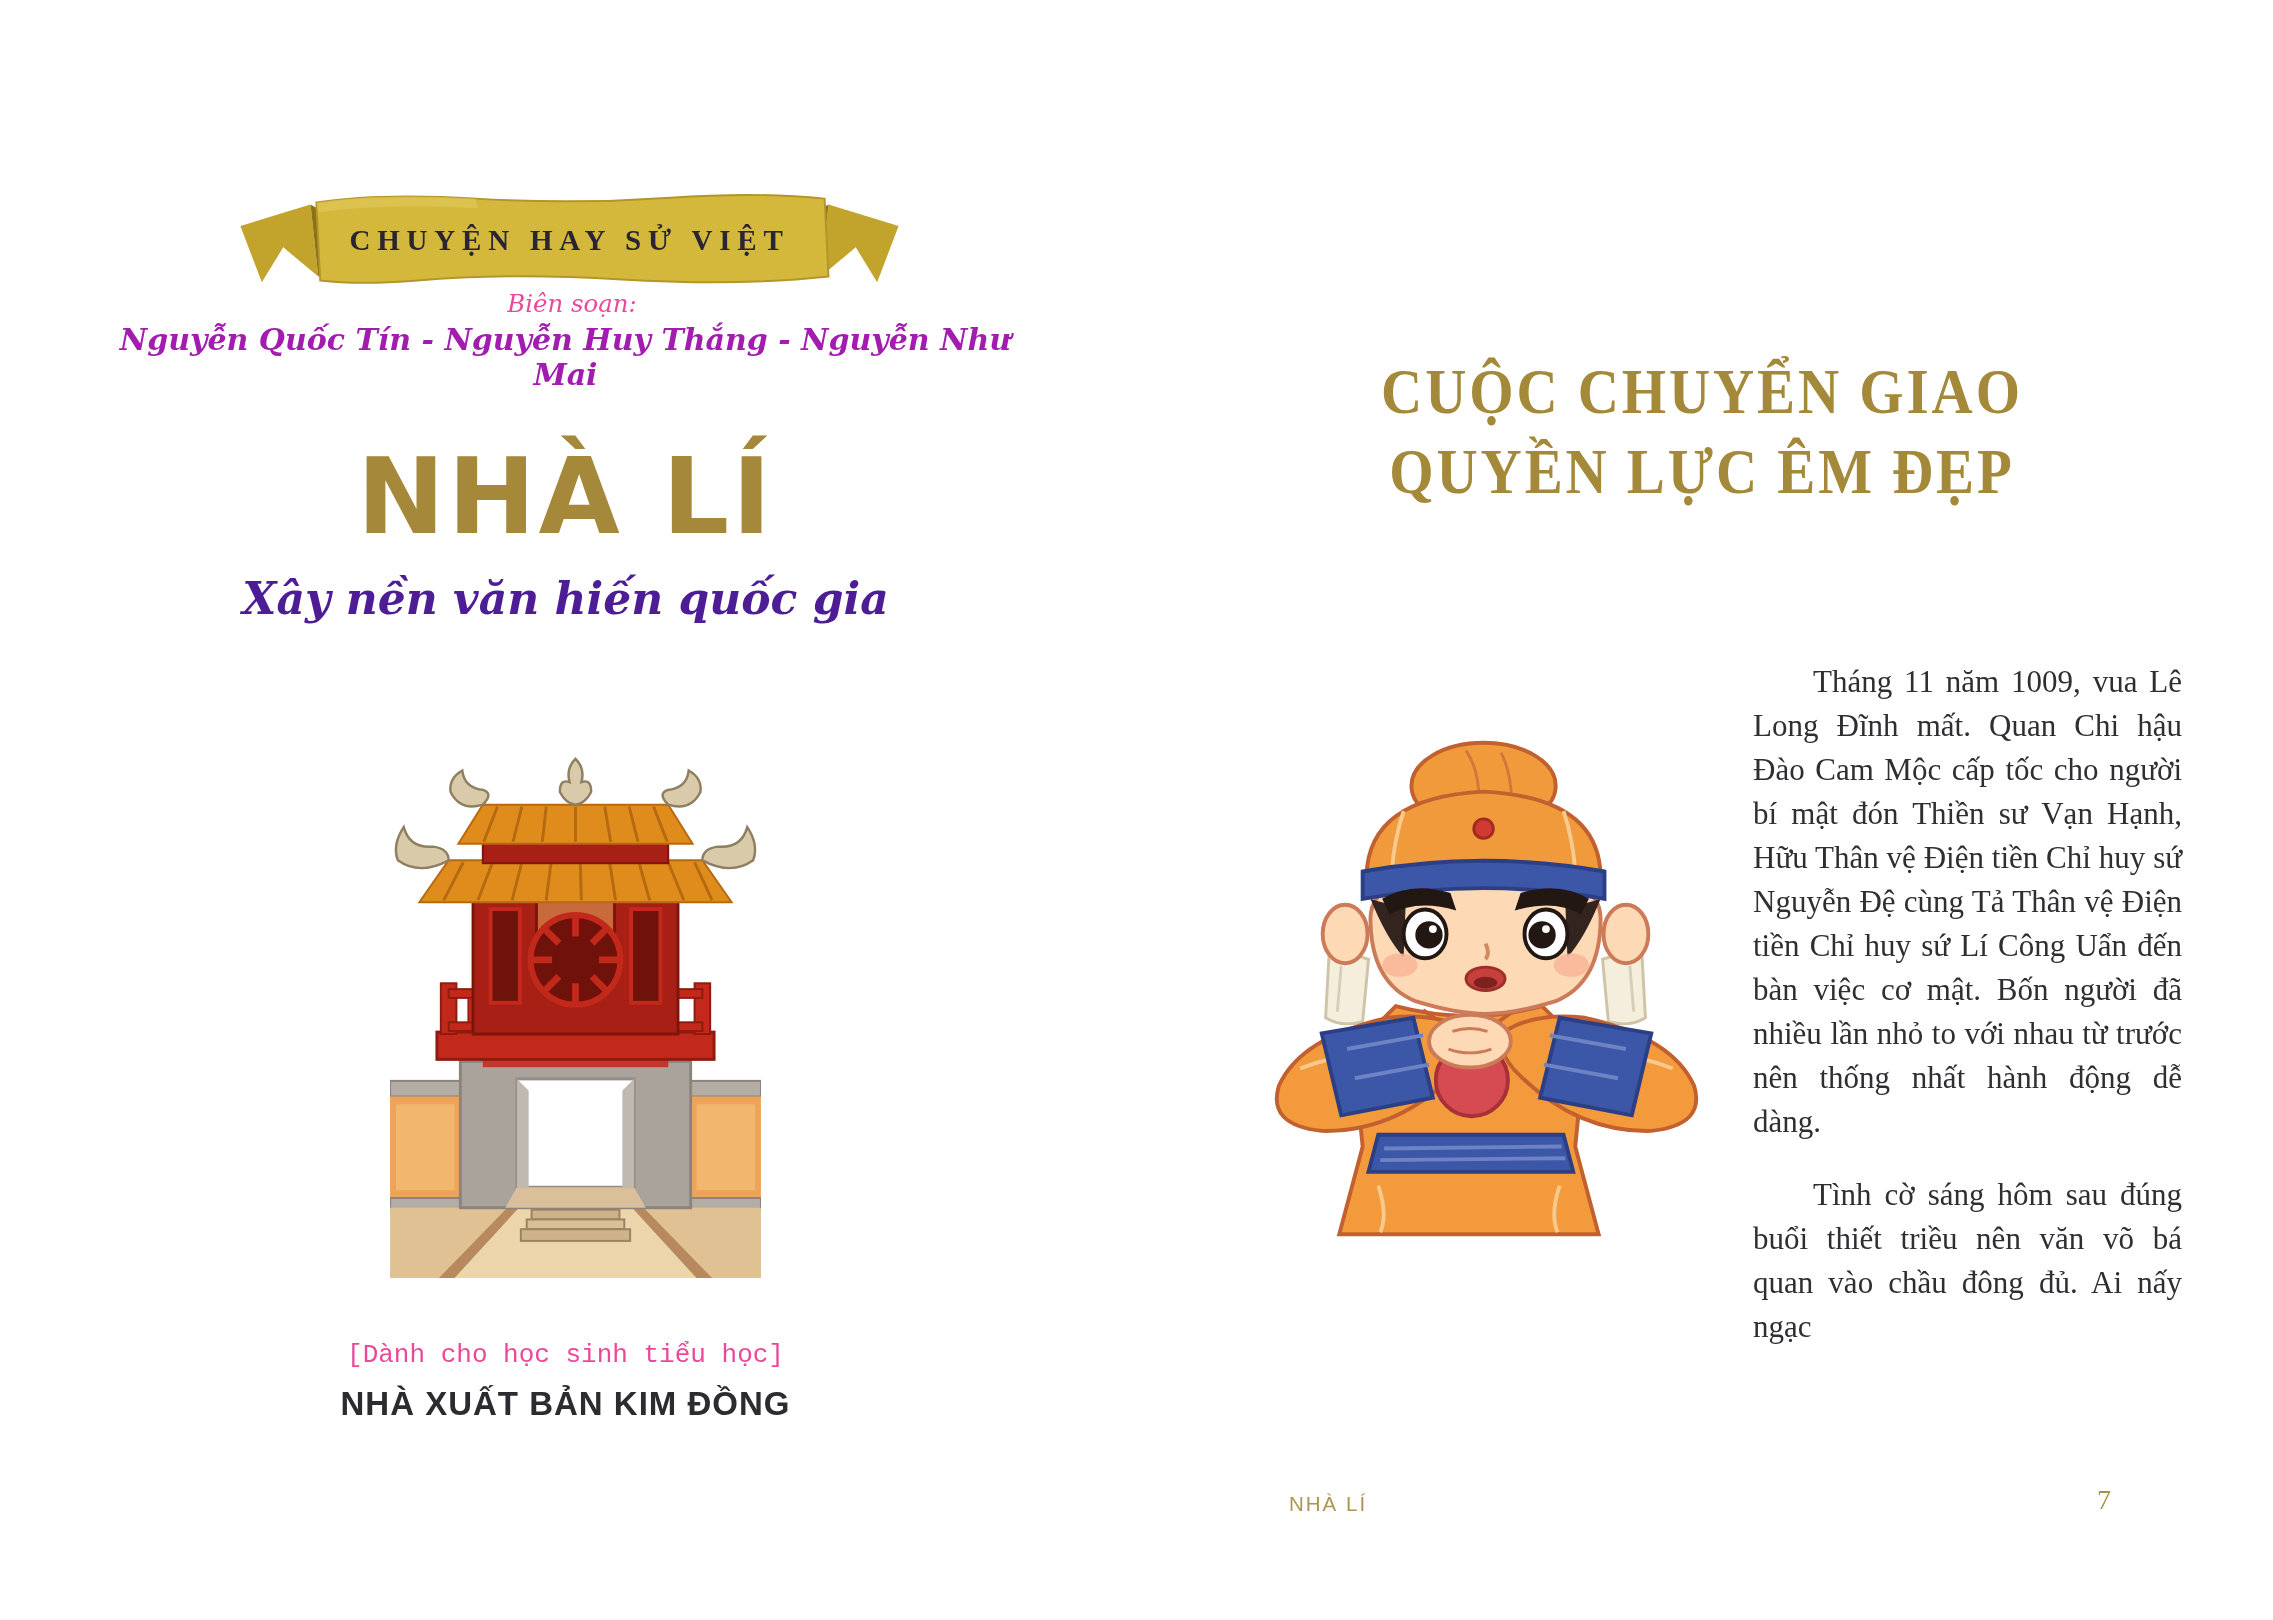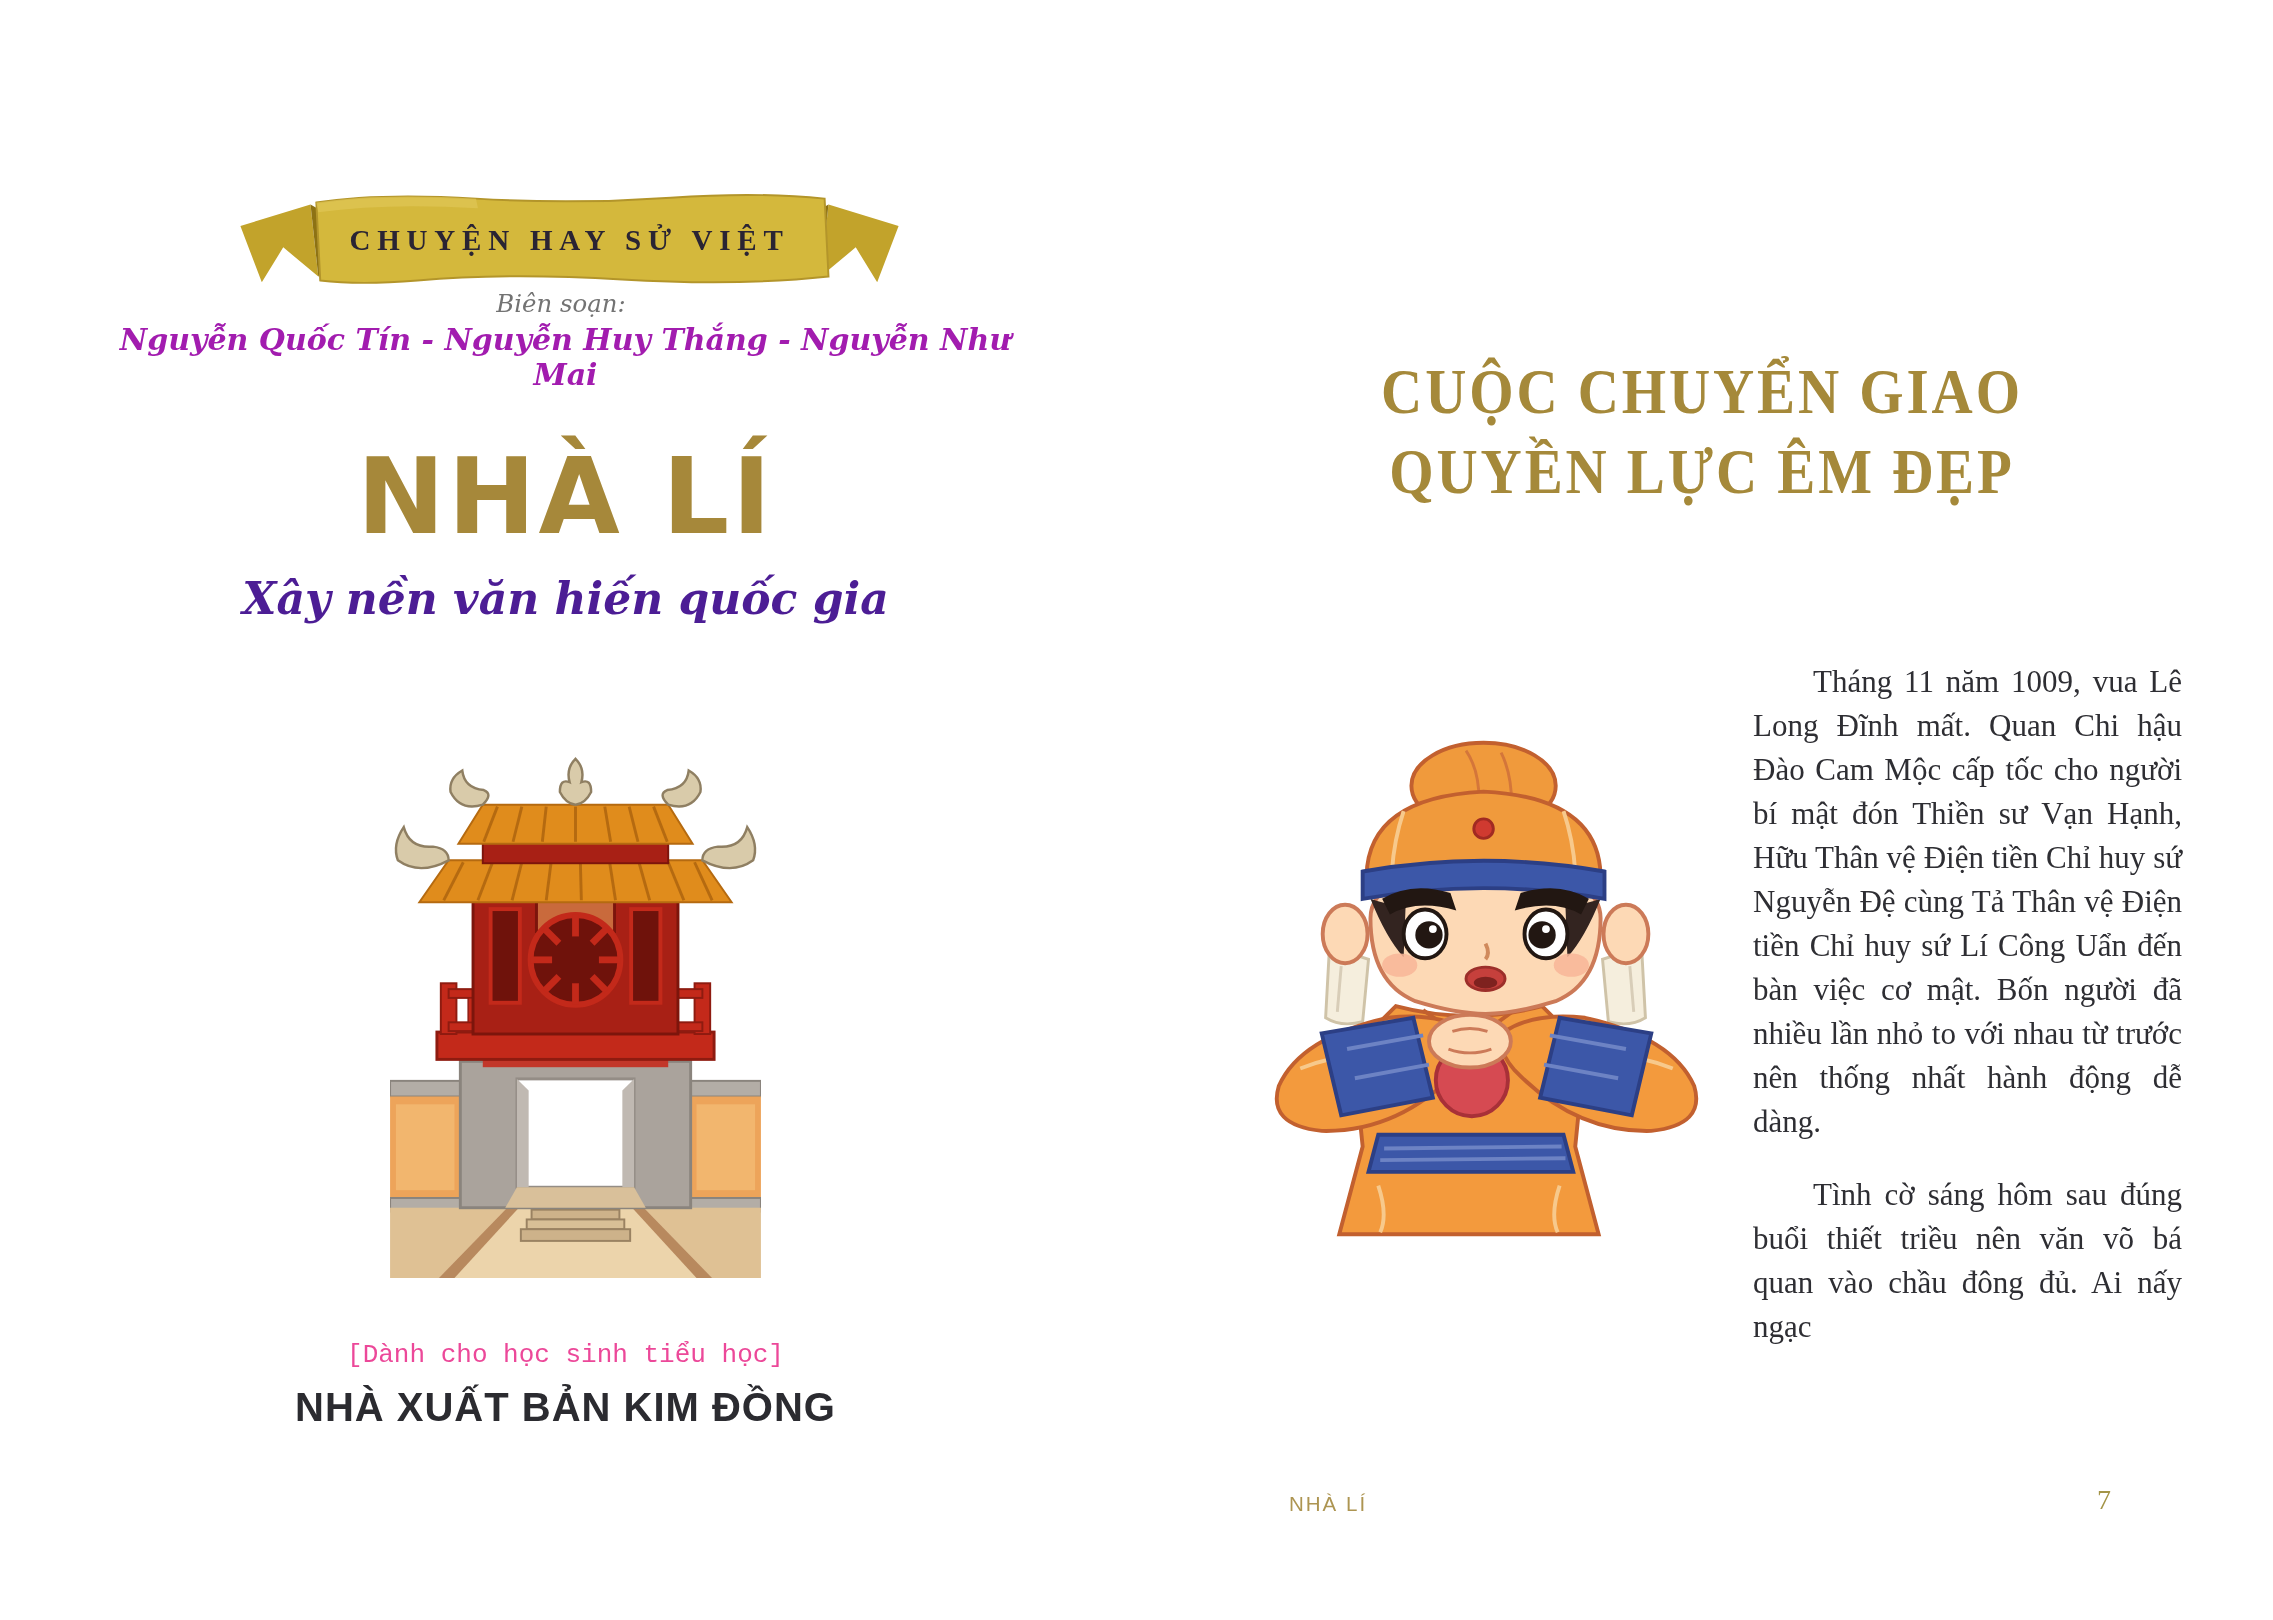--- a/index.html
+++ b/index.html
@@ -8,33 +8,33 @@
   .abs{position:absolute;}
   .center{text-align:center;}
 
   
   .ribbon-wrap{left:232px;top:185px;width:675px;height:111px;}
   .ribbon-wrap svg{position:absolute;left:0;top:0;}
   .ribbon-label{position:absolute;left:59px;right:59px;top:23.4px;height:64px;
     display:flex;align-items:center;justify-content:center;
     font-family:"Liberation Serif","DejaVu Serif",serif;font-weight:bold;
     font-size:29px;letter-spacing:6.8px;color:#2a2433;white-space:nowrap;}
-  .byline{left:122px;top:289px;width:878px;font-style:italic;font-size:24.4px;color:#737373;
+  .byline{left:133px;top:289px;width:878px;font-style:italic;font-size:24.4px;color:#ec4899;
     font-family:"DejaVu Serif",serif;}
   .authors{left:112px;top:322px;width:907px;font-style:italic;font-weight:bold;font-size:30px;
     color:#a21caf;font-family:"DejaVu Serif",serif;}
   .book-title{left:117px;top:435px;width:897px;font-family:"DejaVu Sans","Liberation Sans",sans-serif;
     font-weight:800;font-size:105px;line-height:125px;letter-spacing:2.9px;color:#a6883a;}
   .book-subtitle{left:117px;top:573px;width:897px;font-style:italic;font-weight:bold;
     font-size:44px;color:#4c1d95;font-family:"DejaVu Serif",serif;}
   .temple{left:390px;top:751px;}
   .audience{left:117px;top:1340px;width:897px;font-family:Liberation Mono, monospace;
     font-size:26px;color:#ec4899;}
   .publisher{left:117px;top:1385px;width:897px;font-family:"Liberation Sans","DejaVu Sans",sans-serif;
-    font-weight:bold;font-size:40px;letter-spacing:1px;color:#2b2b30;}
+    font-weight:bold;font-size:33px;letter-spacing:1px;color:#2b2b30;}
 
   
   .chapter-title{left:1224px;top:351px;width:956px;font-family:"Liberation Serif","DejaVu Serif",serif;
     font-weight:bold;font-size:57px;line-height:72px;letter-spacing:2.9px;color:#a5893a;
     transform:scaleY(1.12);transform-origin:50% 0;}
   .character{left:1232px;top:727px;}
   .body-copy{left:1753px;top:660px;width:429px;font-size:31px;line-height:44px;
     text-align:justify;color:#2e2e33;}
   .body-copy p{margin:0;text-indent:60px;}
   .body-copy p + p{margin-top:29px;}

